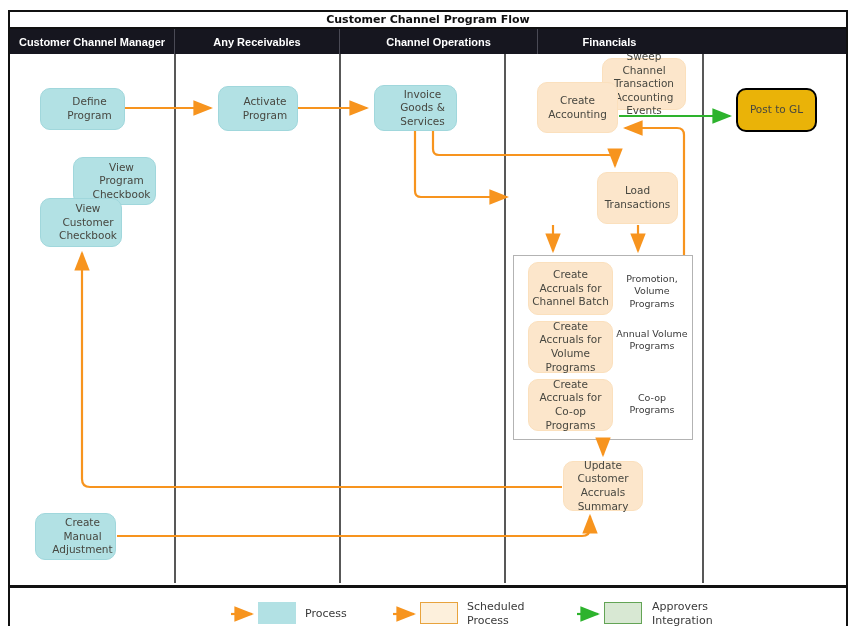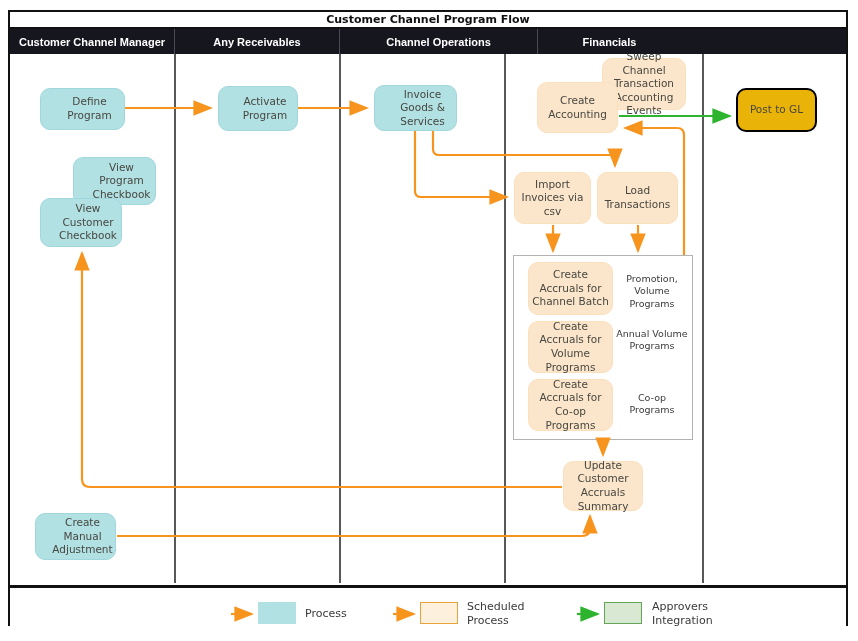--- a/index.html
+++ b/index.html
@@ -57,21 +57,20 @@
   <div class="lane-divider" style="left:702px"></div>
 
   <div class="node process" style="left:40px;top:88px;width:85px;height:42px">Define Program</div>
   <div class="node process" style="left:218px;top:86px;width:80px;height:45px">Activate Program</div>
   <div class="node process" style="left:374px;top:85px;width:83px;height:46px">Invoice Goods &amp; Services</div>
   <div class="node scheduled behind" style="left:602px;top:58px;width:84px;height:52px">Sweep Channel Transaction Accounting Events</div>
   <div class="node scheduled" style="left:537px;top:82px;width:81px;height:51px">Create Accounting</div>
   <div class="node financial" style="left:736px;top:88px;width:81px;height:44px">Post to GL</div>
   <div class="node process behind" style="left:73px;top:157px;width:83px;height:48px">View Program Checkbook</div>
   <div class="node process" style="left:40px;top:198px;width:82px;height:49px">View Customer Checkbook</div>
-  <div class="node scheduled" style="left:514px;top:172px;width:77px;height:52px">Import Invoices via csv</div>
   <div class="node scheduled" style="left:597px;top:172px;width:81px;height:52px">Load Transactions</div>
 
   <div class="group-box"></div>
   <div class="node scheduled" style="left:528px;top:262px;width:85px;height:53px">Create Accruals for Channel Batch</div>
   <div class="note" style="left:616px;top:273px;width:72px">Promotion, Volume Programs</div>
   <div class="node scheduled" style="left:528px;top:321px;width:85px;height:52px">Create Accruals for Volume Programs</div>
   <div class="note" style="left:616px;top:328px;width:72px">Annual Volume Programs</div>
   <div class="node scheduled" style="left:528px;top:379px;width:85px;height:52px">Create Accruals for Co-op Programs</div>
   <div class="note" style="left:616px;top:392px;width:72px">Co-op Programs</div>
 

